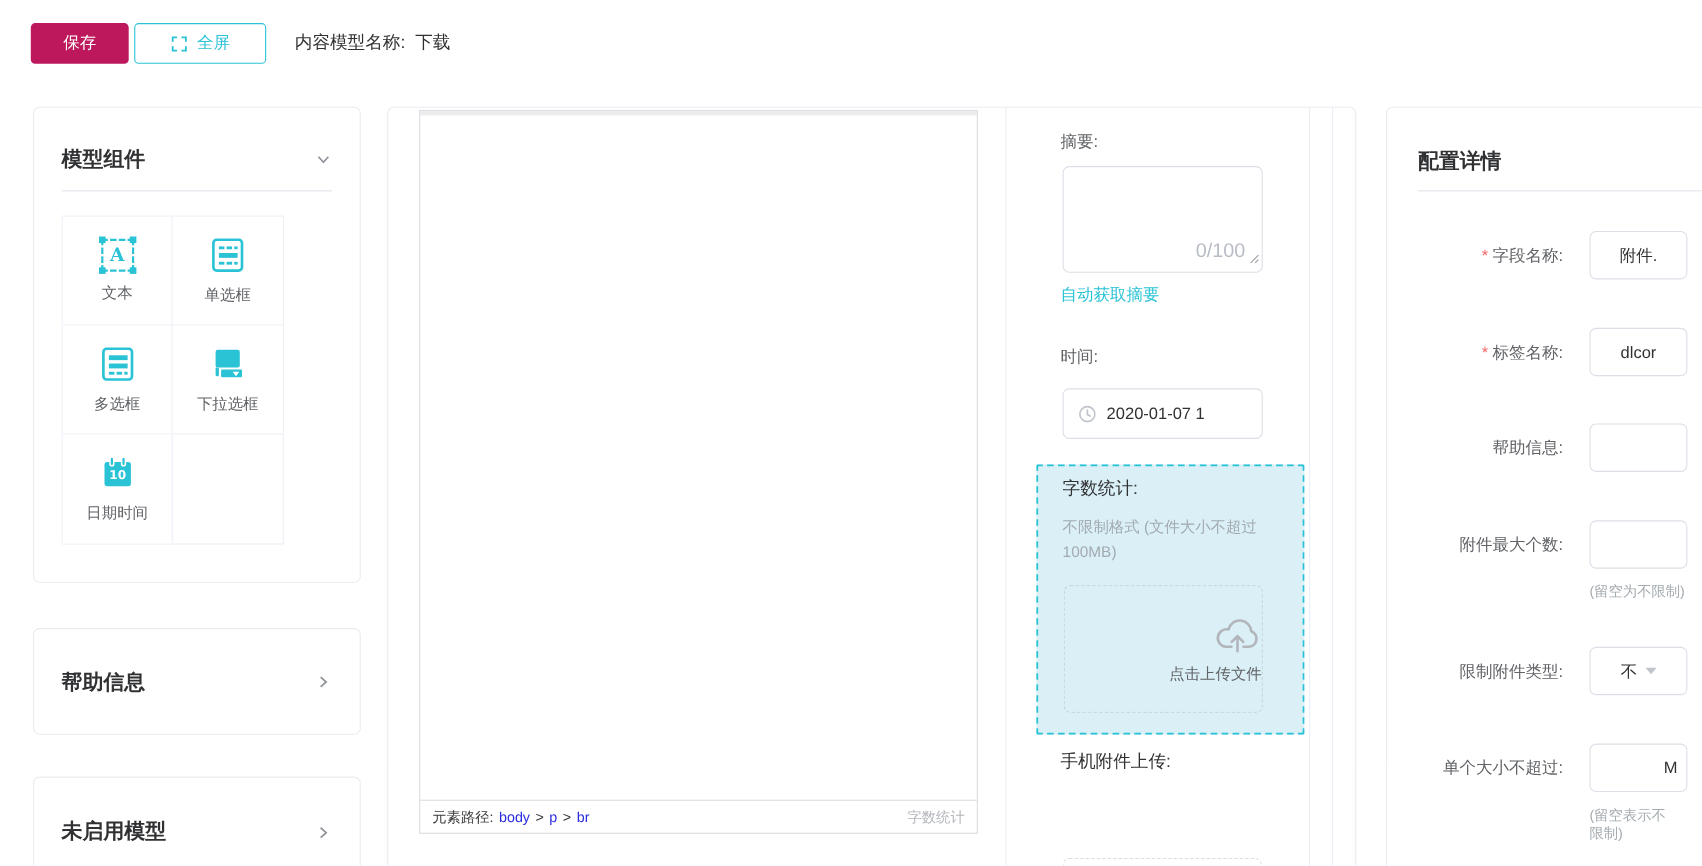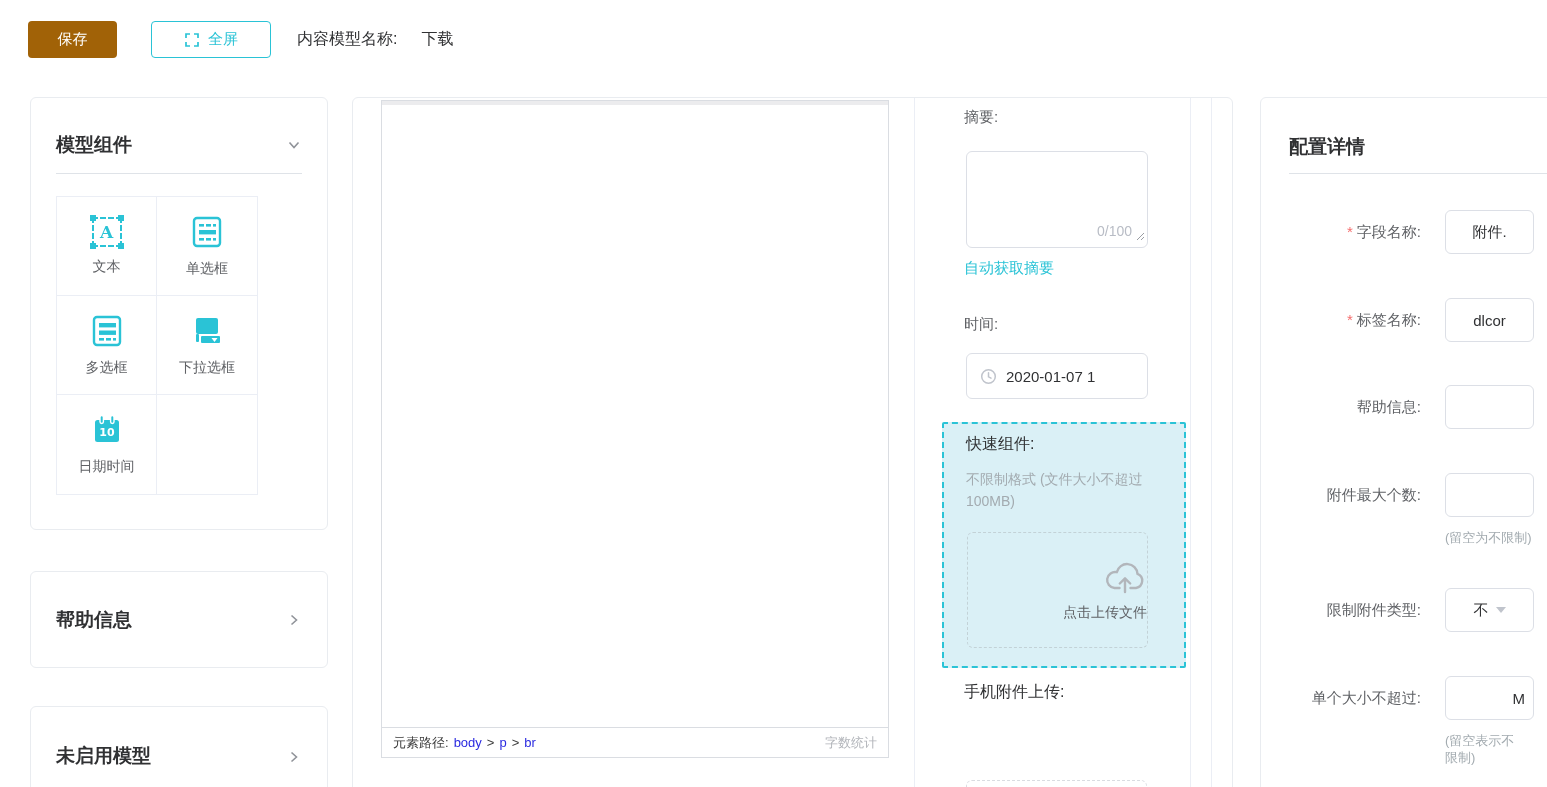--- a/index.html
+++ b/index.html
@@ -1,26 +1,26 @@
 <!DOCTYPE html>
 <html><head>
 <meta charset="utf-8">
 <style>
   html,body{margin:0;padding:0;background:#fff;}
   .page{position:relative;width:1547px;height:787px;overflow:hidden;background:#fff;
         font-family:"Liberation Sans","DejaVu Sans",sans-serif;color:#303133;}
 
   
   .topbar{position:absolute;left:28px;top:21px;display:flex;align-items:center;}
-  .btn-save{width:89px;height:37px;background:#a16207;color:#fff;border:none;border-radius:4px;
+  .btn-save{width:89px;height:37px;background:#be185d;color:#fff;border:none;border-radius:4px;
             font-size:15px;font-family:inherit;cursor:pointer;}
-  .btn-full{margin-left:34px;width:120px;height:37px;background:#fff;color:#2ac3d6;
+  .btn-full{margin-left:5px;width:120px;height:37px;background:#fff;color:#2ac3d6;
             border:1px solid #2ac3d6;border-radius:4px;font-size:15px;font-family:inherit;
             display:flex;align-items:center;justify-content:center;gap:8px;cursor:pointer;box-sizing:border-box;}
-  .model-title{margin-left:26px;font-size:16px;color:#303133;display:flex;gap:24px;align-items:center;}
+  .model-title{margin-left:26px;font-size:16px;color:#303133;display:flex;gap:9px;align-items:center;}
 
   
   .panel{position:absolute;background:#fff;border:1px solid #e9ecf0;border-radius:6px;box-sizing:border-box;}
 
   
   .p-components{left:30px;top:97px;width:298px;height:433px;}
   .panel-head{position:absolute;left:25px;right:25px;top:34px;display:flex;align-items:center;justify-content:space-between;}
   .panel-title{font-size:19px;font-weight:bold;color:#303133;}
   .p-components .head-divider{position:absolute;left:25px;right:25px;top:75px;border-bottom:1px solid #dfe3e8;}
   .comp-grid{position:absolute;left:25px;top:98px;width:202px;display:grid;
@@ -54,21 +54,21 @@
                  display:flex;align-items:center;justify-content:space-between;padding:0 11px;box-sizing:border-box;font-size:13px;}
   .elem-path{display:flex;align-items:center;gap:5px;color:#3a3a3a;}
   .elem-path a{color:#2a2ae0;text-decoration:none;cursor:pointer;}
   .word-count{color:#b2b5ba;cursor:pointer;}
 
   
   .fcol-label{position:absolute;font-size:15px;color:#606266;}
   .summary-wrap{position:absolute;left:613px;top:53px;width:182px;height:97px;}
   .summary-wrap textarea{width:100%;height:100%;border:1px solid #dcdfe6;border-radius:6px;resize:none;
                          box-sizing:border-box;font-family:inherit;outline:none;}
-  .summary-counter{position:absolute;right:16px;bottom:9px;font-size:14px;color:#b8bcc5;pointer-events:none;}
+  .summary-counter{position:absolute;right:16px;bottom:9px;font-size:18px;color:#b8bcc5;pointer-events:none;}
   .resize-handle{position:absolute;right:3px;bottom:3px;cursor:nwse-resize;}
   .auto-link{position:absolute;left:611px;top:161px;font-size:15px;color:#2ac3d6;cursor:pointer;}
   .time-input{position:absolute;left:613px;top:255px;width:182px;height:46px;border:1px solid #dcdfe6;
               border-radius:6px;box-sizing:border-box;display:flex;align-items:center;cursor:pointer;background:#fff;}
   .time-input .tv{margin-left:9px;font-size:15px;color:#303133;}
   .time-input svg{margin-left:13px;}
 
   .hl-box{position:absolute;left:589px;top:324px;width:244px;height:246px;background:#daf0f6;
           border:2px dashed #2ac3d6;border-radius:2px;box-sizing:border-box;}
   .hl-label{position:absolute;left:22px;top:10px;font-size:16px;color:#303133;}
@@ -235,21 +235,21 @@
           <a>br</a>
         </span>
         <span class="word-count">字数统计</span>
       </div>
     </div>
 
     <div class="v-div" style="left:561px;"></div>
     <div class="v-div" style="left:837px;"></div>
     <div class="v-div" style="left:858px;"></div>
 
-    <span class="fcol-label" style="left:611px;top:10px;">摘要:</span>
+    <span class="fcol-label" style="left:611px;top:22px;">摘要:</span>
     <div class="summary-wrap">
       <textarea style=""></textarea>
       <span class="summary-counter">0/100</span>
       <span class="resize-handle">
         <svg width="9" height="9" viewBox="0 0 9 9">
             <path d="M8 1 L1 8 M8 5 L5 8" stroke="#9a9da3" stroke-width="1" fill="none"></path>
           </svg>
       </span>
     </div>
     <span class="auto-link">自动获取摘要</span>
@@ -257,21 +257,21 @@
     <span class="fcol-label" style="left:611px;top:217px;">时间:</span>
     <div class="time-input">
       <svg width="17" height="17" viewBox="0 0 17 17">
         <circle cx="8.5" cy="8.5" r="6.8" fill="none" stroke="#c0c4cc" stroke-width="1.5"></circle>
         <path d="M8.5 4.8 V8.8 L11 10.2" fill="none" stroke="#c0c4cc" stroke-width="1.5" stroke-linecap="round"></path>
       </svg>
       <span class="tv">2020-01-07 1</span>
     </div>
 
     <div class="hl-box">
-      <span class="hl-label">快速组件:</span>
+      <span class="hl-label">字数统计:</span>
       <span class="hl-hint">不限制格式 (文件大小不超过100MB)</span>
       <div class="upload-box">
         <svg width="44" height="36" viewBox="0 0 44 36">
           <path d="M16.5 29 H11.5 A8 8 0 1 1 13.8 13.2 A10.5 10.5 0 0 1 34.5 14.8 A7.4 7.4 0 0 1 33 29 H27.5" fill="none" stroke="#b2b6bb" stroke-width="2.4" stroke-linecap="round" stroke-linejoin="round"></path>
           <path d="M22 33 V20 M16.8 24.5 L22 19.3 L27.2 24.5" fill="none" stroke="#b2b6bb" stroke-width="2.4" stroke-linecap="round" stroke-linejoin="round"></path>
         </svg>
         <span class="upload-text">点击上传文件</span>
       </div>
     </div>
 

